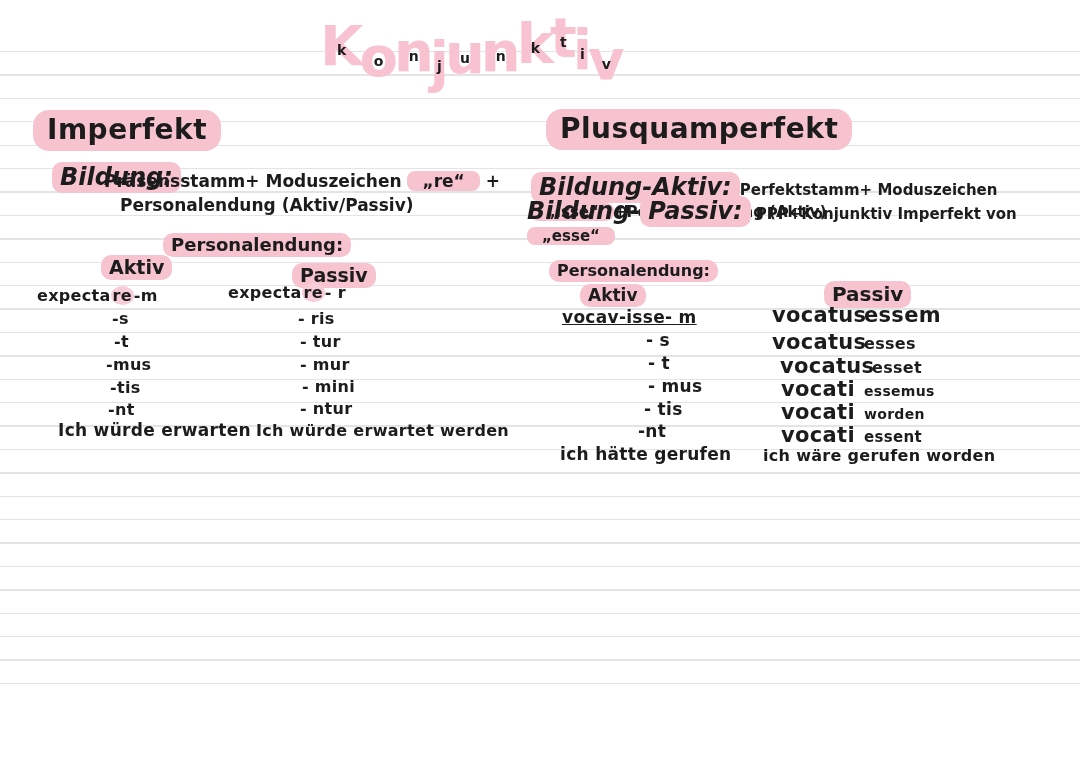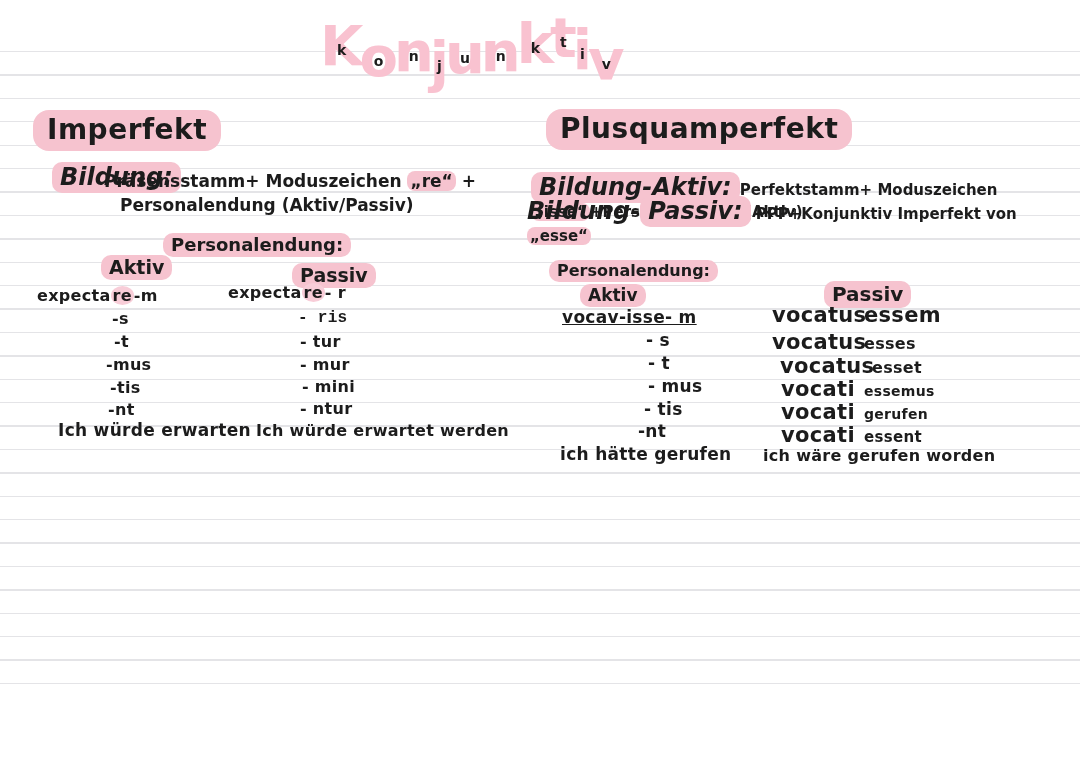--- a/index.html
+++ b/index.html
@@ -23,21 +23,21 @@
   .tl:nth-child(5){transform:translateY(16px);}
   .tl:nth-child(6){transform:translateY(14px);}
   .tl:nth-child(7){transform:translateY(6px);}
   .tl:nth-child(8){transform:translateY(0px);}
   .tl:nth-child(9){transform:translateY(12px);}
   .tl:nth-child(10){transform:translateY(22px);}
   
   .hl{background:#f6c3cf;}
   .pill{display:inline-block;border-radius:16px;padding:3px 14px 5px;}
   .pill-sm{display:inline-block;border-radius:10px;padding:1px 8px 2px;}
-  .hl-sm{background:#f6c3cf;border-radius:8px;padding:0 3px;}
+  .hl-sm{background:#f6c3cf;border-radius:8px;padding:0 15px;}
   .hl-dot{background:#f8cdd8;border-radius:50%;padding:0 2px;}
   
   .h1{position:absolute;font-size:28px;letter-spacing:0.5px;}
   .h1-imp{left:33px;top:110px;}
   .h1-plq{left:546px;top:109px;border-radius:6px;}
   
   .blabel{font-style:italic;font-size:24px;}
   .pos{position:absolute;}
   .imp-blabel{left:28px;top:162px;margin-left:24px;}
   .imp-b1{left:104px;top:171px;font-size:17px;}
@@ -56,21 +56,21 @@
   
   .row{position:absolute;font-size:16px;letter-spacing:0.3px;white-space:nowrap;}
   .imp-a-0{left:37px;top:286px;}
   .imp-a-1{left:112px;top:309px;}
   .imp-a-2{left:114px;top:332px;}
   .imp-a-3{left:106px;top:355px;}
   .imp-a-4{left:110px;top:378px;}
   .imp-a-5{left:108px;top:400px;}
   .imp-a-t{left:58px;top:420px;font-size:17px;}
   .imp-p-0{left:228px;top:283px;}
-  .imp-p-1{left:298px;top:309px;font-family:Liberation Mono, monospace;}
+  .imp-p-1{left:298px;top:309px;}
   .imp-p-2{left:300px;top:332px;}
   .imp-p-3{left:300px;top:355px;}
   .imp-p-4{left:302px;top:377px;}
   .imp-p-5{left:300px;top:399px;}
   .imp-p-t{left:240px;top:421px;font-size:16px;padding-left:16px;}
   .plq-a-0{left:562px;top:307px;font-size:17px;text-decoration:underline;}
   .plq-a-1{left:646px;top:330px;font-size:17px;}
   .plq-a-2{left:648px;top:353px;font-size:17px;}
   .plq-a-3{left:648px;top:376px;font-size:17px;}
   .plq-a-4{left:644px;top:399px;font-size:17px;}
@@ -145,16 +145,16 @@
   <div class="row plq-a-2">- t</div>
   <div class="row plq-a-3">- mus</div>
   <div class="row plq-a-4">- tis</div>
   <div class="row plq-a-5">-nt</div>
   <div class="row plq-a-t">ich hätte gerufen</div>
 
   <div class="row plq-p plq-p-0"><span class="w1">vocatus</span><span class="w2">essem</span></div>
   <div class="row plq-p plq-p-1"><span class="w1">vocatus</span><span class="w2">esses</span></div>
   <div class="row plq-p plq-p-2"><span class="w1">vocatus</span><span class="w2">esset</span></div>
   <div class="row plq-p plq-p-3"><span class="w1">vocati</span><span class="w2">essemus</span></div>
-  <div class="row plq-p plq-p-4"><span class="w1">vocati</span><span class="w2">gerufen</span></div>
+  <div class="row plq-p plq-p-4"><span class="w1">vocati</span><span class="w2">worden</span></div>
   <div class="row plq-p plq-p-5"><span class="w1">vocati</span><span class="w2">essent</span></div>
   <div class="row plq-p-t">ich wäre gerufen worden</div>
 </div>
 
 </body></html>

